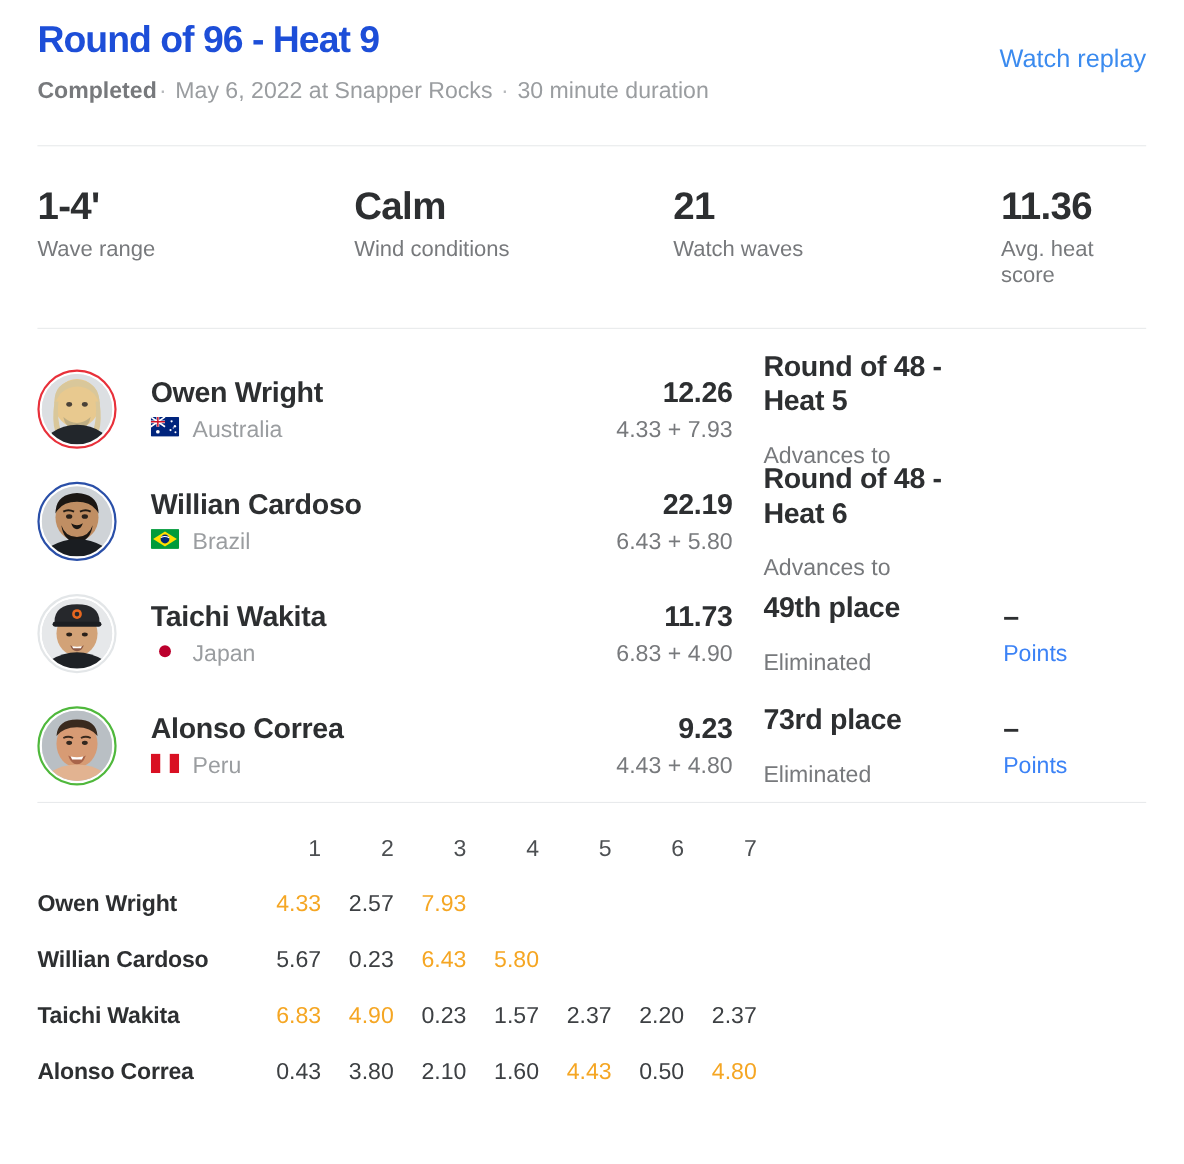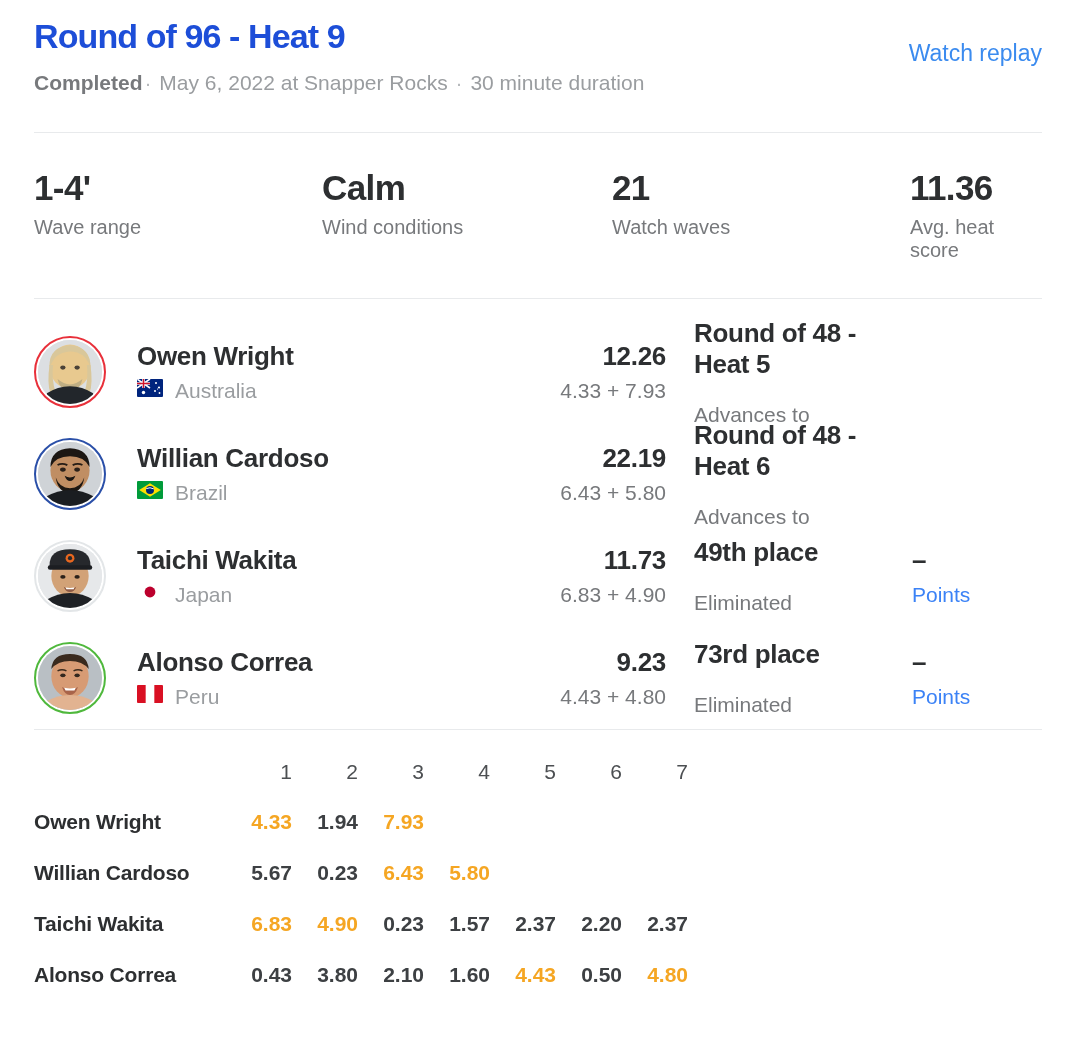--- a/index.html
+++ b/index.html
@@ -215,21 +215,20 @@
     color: #4c4f52;
     text-align: left;
   }
   .wave-table thead th.num { text-align: right; padding-right: 8px; }
 
   .wave-table tbody td {
     height: 51px;
     vertical-align: middle;
     font-size: 21px;
     color: #2d2f31;
-    font-weight: bold;
   }
   .wave-table tbody td.rowname {
     font-weight: bold;
     font-size: 21px;
     color: #2d2f31;
     letter-spacing: -0.2px;
   }
   .wave-table tbody td.score {
     text-align: right;
     padding-right: 8px;
@@ -488,21 +487,21 @@
           <th class="num">5</th>
           <th class="num">6</th>
           <th class="num">7</th>
           <th></th>
         </tr>
       </thead>
       <tbody>
         <tr>
           <td class="rowname">Owen Wright</td>
           <td class="score counted">4.33</td>
-          <td class="score">1.94</td>
+          <td class="score">2.57</td>
           <td class="score counted">7.93</td>
           <td class="score"></td>
           <td class="score"></td>
           <td class="score"></td>
           <td class="score"></td>
           <td></td>
         </tr>
         <tr>
           <td class="rowname">Willian Cardoso</td>
           <td class="score">5.67</td>

